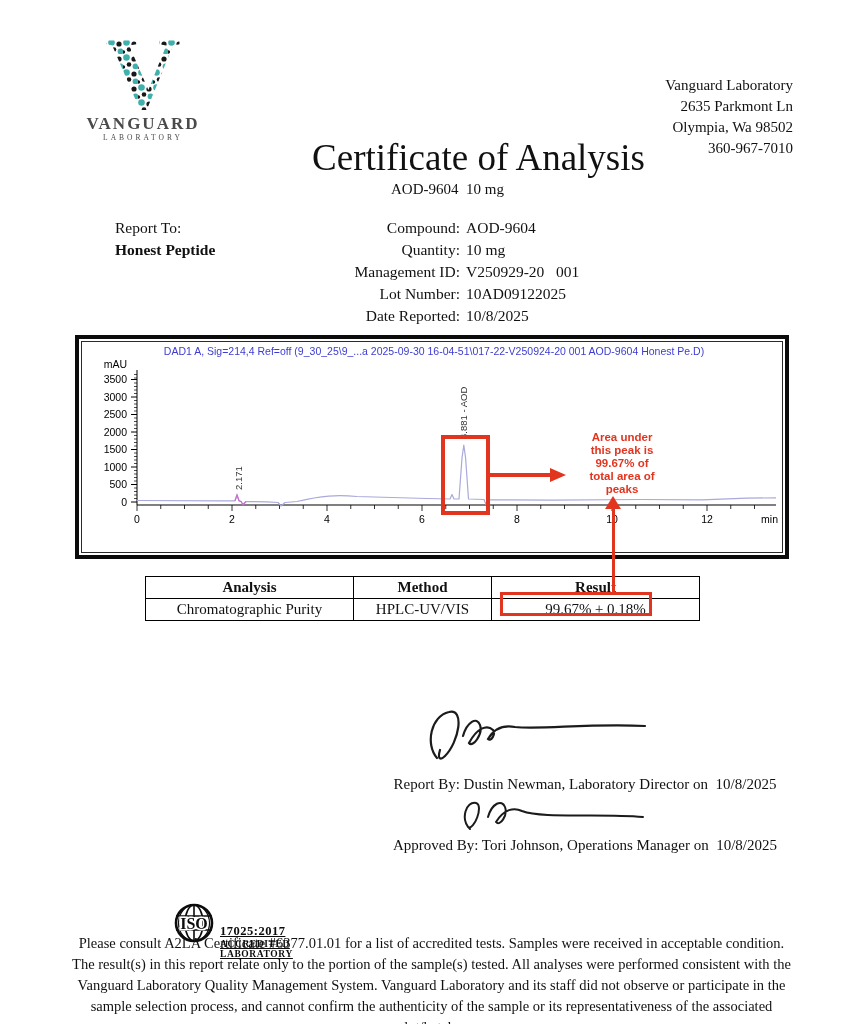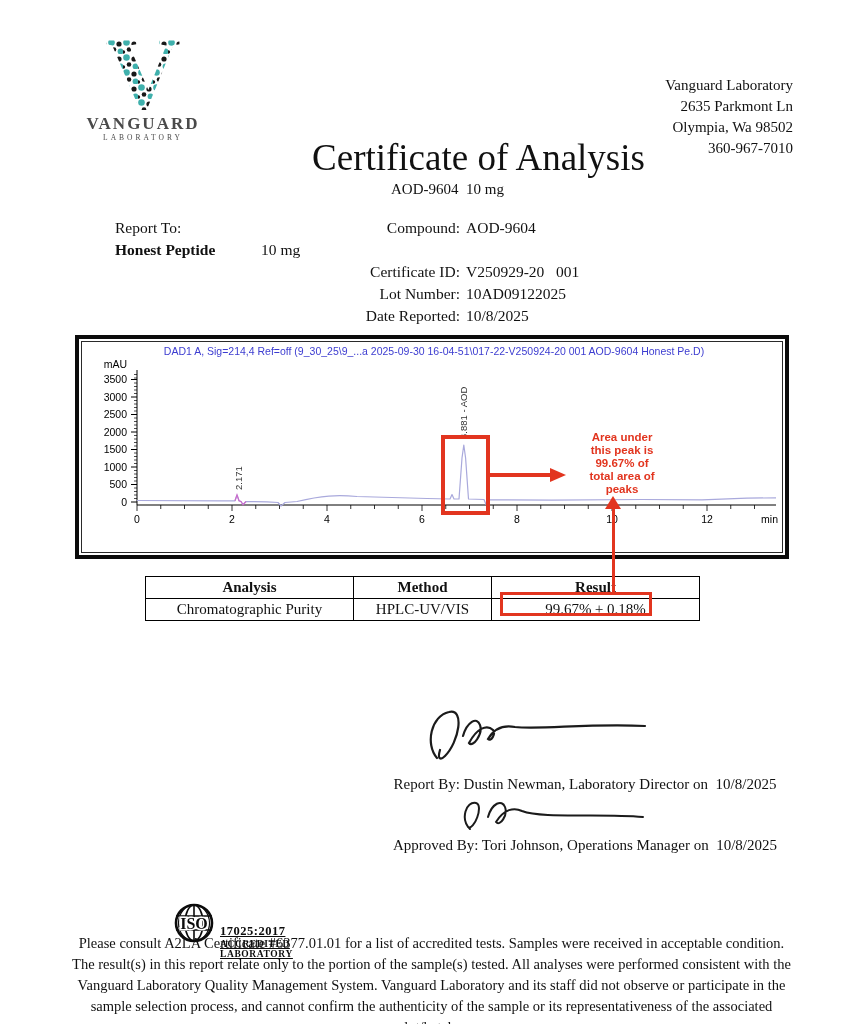--- a/index.html
+++ b/index.html
@@ -88,24 +88,25 @@
     <div>Report To:</div>
     <div class="name">Honest Peptide</div>
   </div>
 
   <div class="info">
     <div class="info-row">
       <div class="info-label">Compound:</div>
       <div class="info-value">AOD-9604</div>
     </div>
     <div class="info-row">
+      <div class="info-label">Quantity:</div>
       <div class="info-value">10 mg</div>
     </div>
     <div class="info-row">
-      <div class="info-label">Certificate ID:</div>
+      <div class="info-label">Management ID:</div>
       <div class="info-value">V250929-20   001</div>
     </div>
     <div class="info-row">
       <div class="info-label">Lot Number:</div>
       <div class="info-value">10AD09122025</div>
     </div>
     <div class="info-row">
       <div class="info-label">Date Reported:</div>
       <div class="info-value">10/8/2025</div>
     </div>

